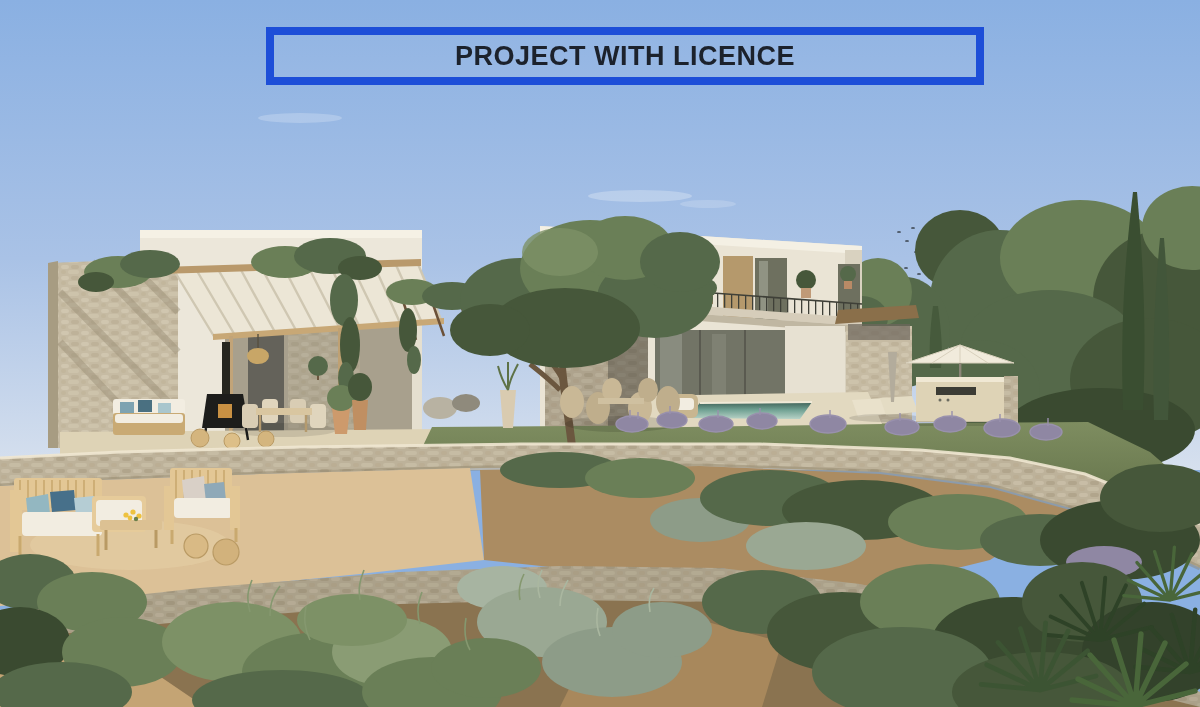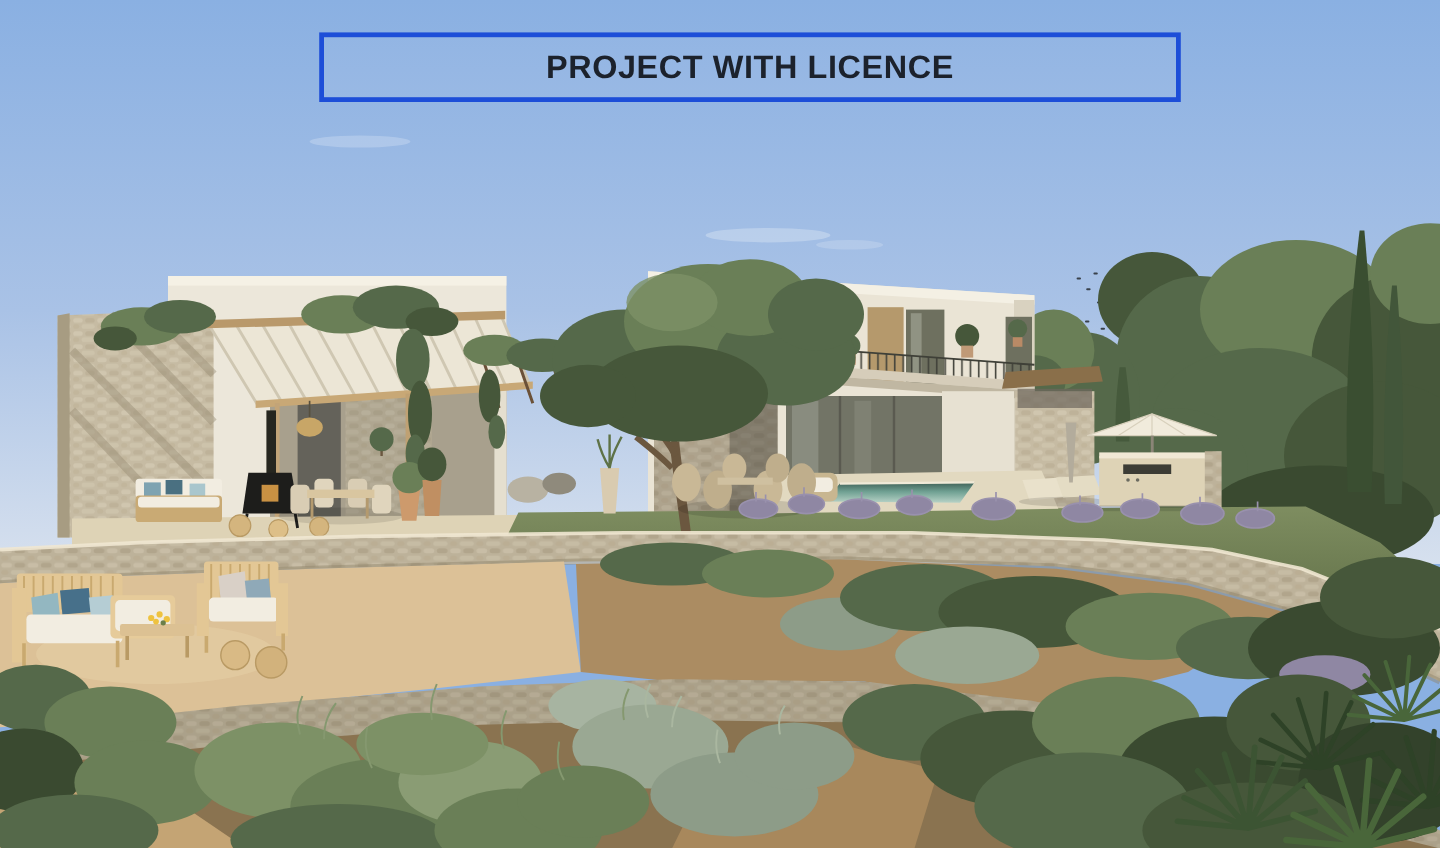--- a/index.html
+++ b/index.html
@@ -1,20 +1,20 @@
 <!DOCTYPE html>
 <html><head>
 <meta charset="utf-8">
 <style>
   html,body{margin:0;padding:0;background:#20242b;}
   .scene{position:relative;width:1200px;height:707px;overflow:hidden;
          font-family:"Liberation Sans",sans-serif;background:#8ab0e2;}
   .scene svg{position:absolute;left:0;top:0;}
   .banner{position:absolute;left:266px;top:27px;width:718px;height:58px;
-          box-sizing:border-box;border:4px solid #1d4ed8;
+          box-sizing:border-box;border:8px solid #1d4ed8;
           display:flex;align-items:center;justify-content:center;
           background:rgba(255,255,255,0.05);}
   .banner span{font-weight:bold;font-size:27px;letter-spacing:.5px;color:#1c222c;}
   
   .g1{fill:#55694a}.g2{fill:#6a7f57}.g3{fill:#46573a}.g4{fill:#7d9166}.g5{fill:#8a9c74}
   .sv1{fill:#9aa893}.sv2{fill:#8d9c88}.sv3{fill:#a7b4a1}
   .dk{fill:#3a4a30}.dk2{fill:#33422b}.lv{fill:#8f87a3}
   .wd{fill:#c9aa74}.cu{fill:#f2ede1}.fr{fill:#e3c795}
 </style>
 </head>

